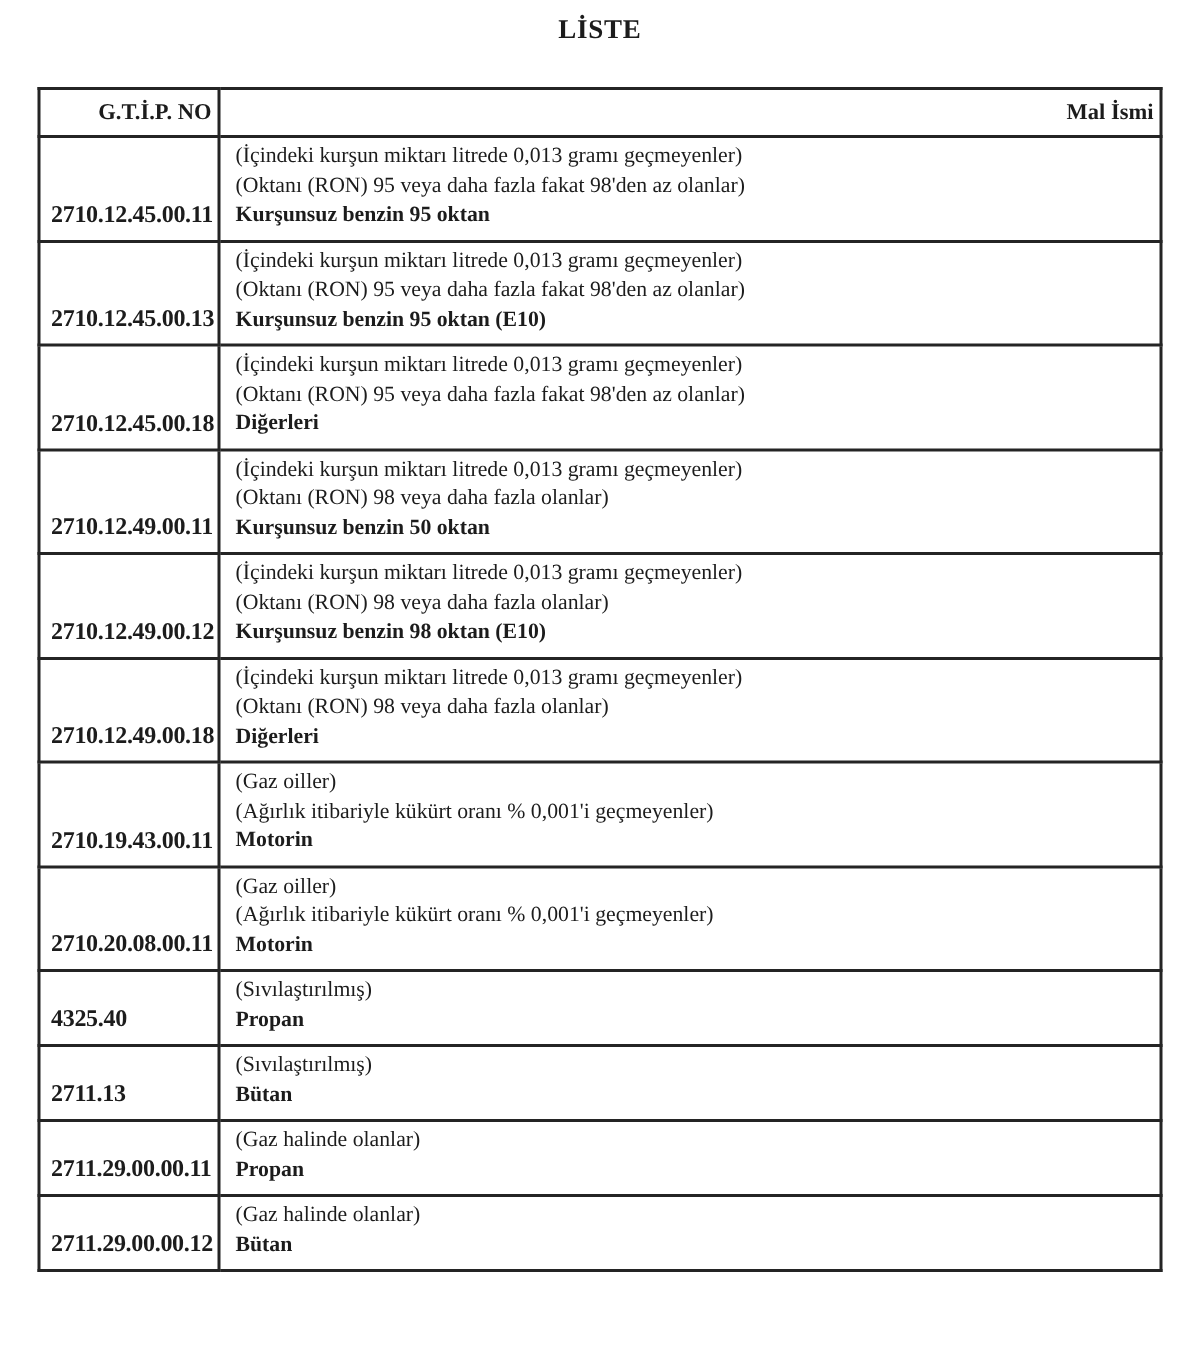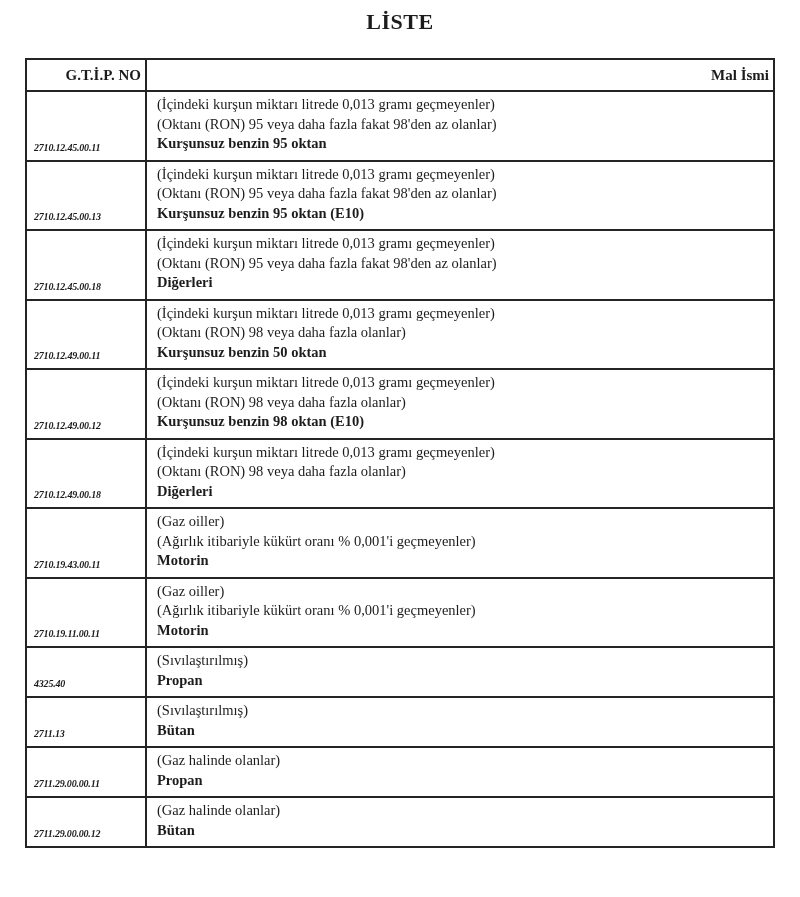--- a/index.html
+++ b/index.html
@@ -21,21 +21,21 @@
   .page{
     width:800px;
     height:897px;
     position:relative;
     background:var(--bg-color);
   }
   .title{
     margin:0;
     padding-top:9px;
     text-align:center;
-    font-size:22px;
+    font-size:18px;
     font-weight:bold;
     letter-spacing:0.5px;
     color:var(--text-color);
   }
   table.liste-table{
     position:absolute;
     left:25px;
     top:58px;
     width:750px;
     border-collapse:collapse;
@@ -50,25 +50,24 @@
     font-size:15px;
     font-weight:bold;
     text-align:right;
     height:32px;
     padding:2px 4px;
   }
   th.col-code{width:120px;}
   td.code-cell{
     width:120px;
     font-weight:bold;
-    font-size:10px;
+    font-size:16px;
     padding:4px 2px 7px 7px;
     white-space:nowrap;
     letter-spacing:-0.2px;
-    font-style:italic;
   }
   td.code-cell.align-bottom{vertical-align:bottom;}
   td.code-cell.align-top{vertical-align:top;padding-top:5px;}
   td.name-cell{
     font-size:14.5px;
     padding:3px 8px 6px 10px;
     vertical-align:top;
   }
   .line{
     line-height:19.5px;
@@ -147,21 +146,21 @@
   <tr>
     <td class="code-cell align-bottom">2710.19.43.00.11</td>
     <td class="name-cell">
             <div class="line">(Gaz oiller)</div>
             <div class="line">(Ağırlık itibariyle kükürt oranı % 0,001'i geçmeyenler)</div>
             <div class="line bold">Motorin</div>
           </td>
   </tr>
 
   <tr>
-    <td class="code-cell align-bottom">2710.19.11.00.11</td>
+    <td class="code-cell align-bottom">2710.20.08.00.11</td>
     <td class="name-cell">
             <div class="line">(Gaz oiller)</div>
             <div class="line">(Ağırlık itibariyle kükürt oranı % 0,001'i geçmeyenler)</div>
             <div class="line bold">Motorin</div>
           </td>
   </tr>
 
   <tr>
     <td class="code-cell align-bottom">4325.40</td>
     <td class="name-cell">

